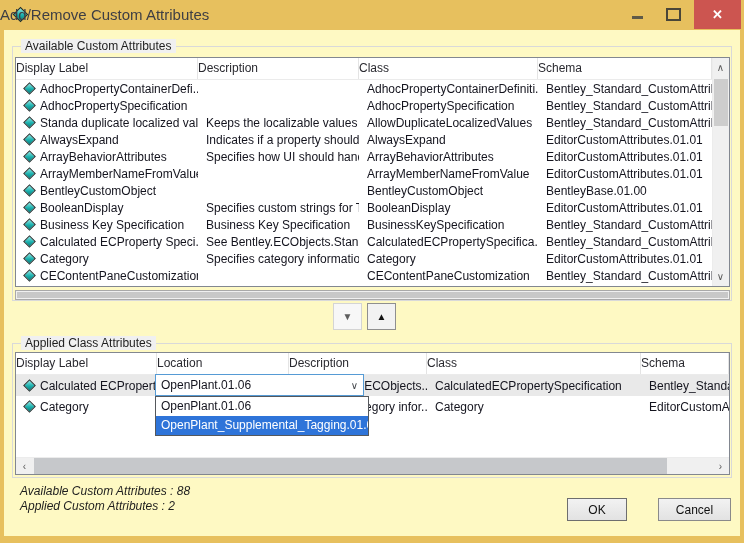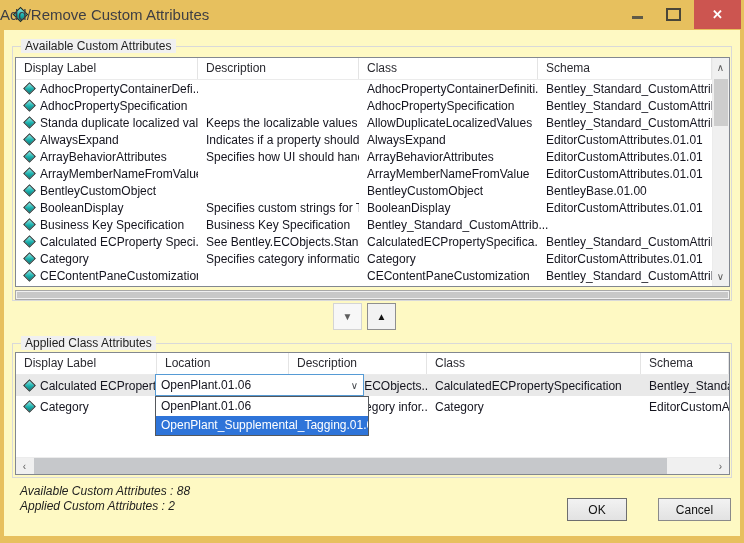--- a/index.html
+++ b/index.html
@@ -27,21 +27,21 @@
   .gb-label{position:absolute;top:-8px;left:8px;background:#F0F0F0;padding:0 4px;
        font-size:12px;color:#1E1E1E;white-space:nowrap;}
   
   .table{position:absolute;background:#FFFFFF;border:1px solid #828790;box-sizing:border-box;}
   .t-avail{left:11px;top:27px;width:715px;height:230px;}
   .t-applied{left:11px;top:322px;width:715px;height:123px;}
   .thead{position:absolute;left:0;top:0;height:22px;display:flex;background:#FFFFFF;
        border-bottom:1px solid #EBEBEB;box-sizing:border-box;}
   .t-avail .thead{right:17px;}
   .t-applied .thead{right:0;}
-  .hcell{box-sizing:border-box;padding-left:8px;font-size:12px;color:#2A2A30;
+  .hcell{box-sizing:border-box;font-size:12px;color:#2A2A30;
        line-height:21px;border-right:1px solid #E4E4E4;white-space:nowrap;overflow:hidden;}
   .rows{position:absolute;left:0;top:22px;}
   .t-avail .rows{right:17px;bottom:0;}
   .t-applied .rows{right:0;}
   .trow{display:flex;height:17px;align-items:center;}
   .t-applied .trow{height:21px;}
   .trow.sel{background:#E9E9E9;}
   .cell{box-sizing:border-box;padding-left:8px;font-size:12px;color:#14141E;
        white-space:nowrap;overflow:hidden;display:flex;align-items:center;}
   .gem{flex:0 0 auto;width:7px;height:7px;margin:0 6px 0 1px;
@@ -254,20 +254,23 @@
   </div>
 
   <div class="trow">
     <div class="cell ca1">
               <span class="gem"></span>
               <span>Business Key Specification</span>
             </div>
     <div class="cell ca2">
               <span>Business Key Specification</span>
             </div>
+    <div class="cell ca3">
+              <span>BusinessKeySpecification</span>
+            </div>
     <div class="cell ca4">
               <span>Bentley_Standard_CustomAttrib...</span>
             </div>
   </div>
 
   <div class="trow">
     <div class="cell ca1">
               <span class="gem"></span>
               <span>Calculated ECProperty Speci...</span>
             </div>

